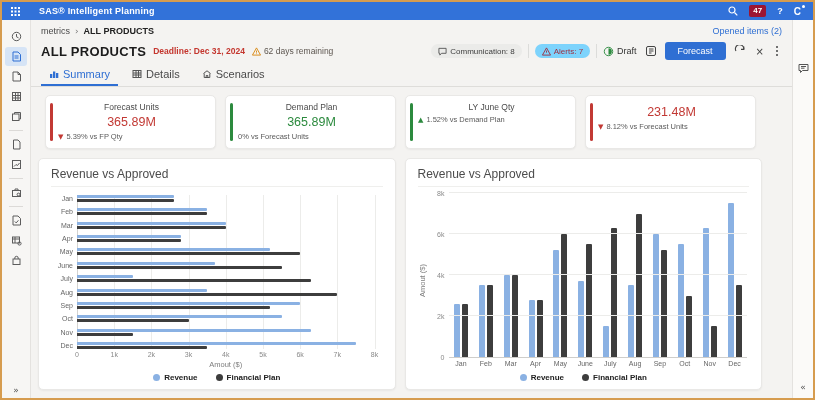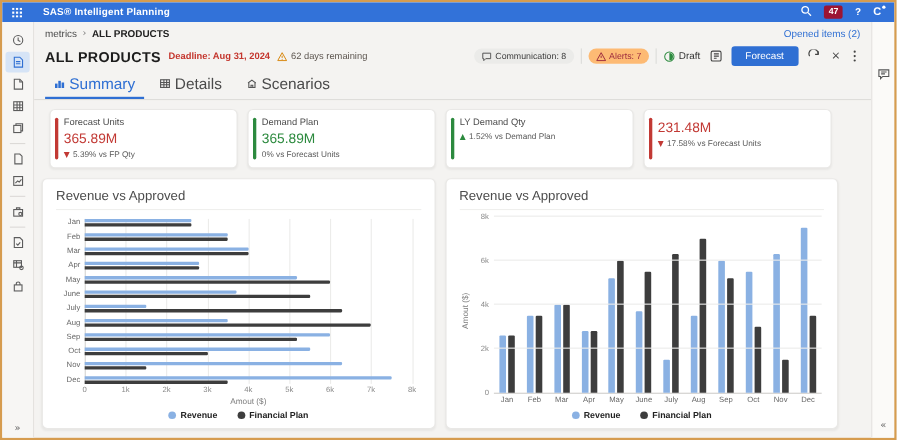--- a/index.html
+++ b/index.html
@@ -36,37 +36,37 @@
   .breadcrumb-row{display:flex;align-items:center;padding:6px 10px 2px 10px;font-size:9px;color:#4a4a4a;}
   .crumb-current{font-weight:bold;color:#222;margin-left:5px;}
   .crumb-sep{margin-left:5px;color:#777;}
   .opened-items{margin-left:auto;color:#2f6fd3;cursor:pointer;}
   .header-row{display:flex;align-items:center;padding:4px 10px 2px 10px;gap:7px;}
   .page-title{font-size:13px;font-weight:bold;color:#1c1c1c;letter-spacing:.3px;}
   .deadline{color:#c4362e;font-size:8.5px;font-weight:bold;}
   .days-remaining{color:#5d5650;font-size:8.5px;display:flex;align-items:center;gap:3px;}
   .header-actions{margin-left:auto;display:flex;align-items:center;gap:6px;}
   .pill{background:#ebebe9;border-radius:9px;padding:2.5px 7px;font-size:8px;color:#3d3d3d;display:flex;align-items:center;gap:3px;white-space:nowrap;cursor:pointer;}
-  .pill.alerts{background:#fdba74;color:#9e2c3e;}
+  .pill.alerts{background:#7dd3fc;color:#9e2c3e;}
   .vdiv{width:1px;height:14px;background:#dcdcda;}
   .draft{font-size:9px;color:#333;display:flex;align-items:center;gap:3px;}
   .icon-btn{background:none;border:none;padding:2px;display:flex;align-items:center;cursor:pointer;color:#444;}
   .finalize{background:#2f6fd3;color:#fff;font-size:9px;padding:4px 13px;border-radius:3px;border:none;cursor:pointer;}
   .close-x{font-size:10px;color:#444;}
   .kebab{display:flex;flex-direction:column;gap:2px;padding:2px 4px;cursor:pointer;}
   .kebab i{width:2px;height:2px;border-radius:50%;background:#444;}
   
   .tabs-row{display:flex;gap:6px;padding:2px 10px 0 10px;border-bottom:1px solid #deddda;}
-  .tab{display:flex;align-items:center;gap:4px;font-size:14px;color:#4a4a4a;padding:4px 8px 4px 8px;border-bottom:2px solid transparent;cursor:pointer;}
+  .tab{display:flex;align-items:center;gap:4px;font-size:11px;color:#4a4a4a;padding:4px 8px 4px 8px;border-bottom:2px solid transparent;cursor:pointer;}
   .tab.active{color:#2f6fd3;border-bottom-color:#2f6fd3;}
   .tab svg{stroke:#555;fill:none;stroke-width:1;}
   .tab.active svg{stroke:#2f6fd3;}
   
   .kpi-row{display:flex;gap:9px;margin:8px 36px 4px 14px;}
-  .kpi-card{flex:1;background:#fff;border:1px solid #e9e8e6;border-radius:5px;padding:6px 10px 7px 12px;position:relative;box-shadow:0 1px 2px rgba(0,0,0,.05);}
+  .kpi-card{flex:1;background:#fff;border:1px solid #e9e8e6;border-radius:5px;padding:6px 10px 7px 12px;position:relative;box-shadow:0 1px 2px rgba(0,0,0,.05);text-align:center;}
   .kpi-card::before{content:"";position:absolute;left:4px;top:7px;bottom:7px;width:3px;border-radius:2px;}
   .kpi-card.neg::before{background:#c23934;}
   .kpi-card.pos::before{background:#2c8a3e;}
   .kpi-title{font-size:8.5px;color:#4a4a4a;}
   .kpi-value{font-size:12.5px;margin-top:3px;}
   .neg .kpi-value{color:#c23934;}
   .pos .kpi-value{color:#2c8a3e;}
   .kpi-delta{font-size:7.5px;color:#5a5a5a;margin-top:3px;display:flex;align-items:center;gap:3px;}
   .arrow-down{color:#c23934;font-size:7px;}
   .arrow-up{color:#2c8a3e;font-size:7px;}
@@ -216,21 +216,21 @@
 
     <div class="breadcrumb-row">
       <span>metrics</span>
       <span class="crumb-sep glyph">›</span>
       <span class="crumb-current">ALL PRODUCTS</span>
       <span class="opened-items">Opened items (2)</span>
     </div>
 
     <div class="header-row">
       <span class="page-title">ALL PRODUCTS</span>
-      <span class="deadline">Deadline: Aug 31, 2024</span>
+      <span class="deadline">Deadline: Dec 31, 2024</span>
       <span class="days-remaining">
         <svg width="9" height="9" viewBox="0 0 10 10">
             <path d="M5 1L9.5 9H.5z" fill="none" stroke="#d8860b" stroke-width="1"></path>
             <line x1="5" y1="4" x2="5" y2="6.3" stroke="#d8860b" stroke-width="1"></line>
             <circle cx="5" cy="7.6" r=".55" fill="#d8860b"></circle>
           </svg>
         <span>62 days remaining</span>
       </span>
       <span class="header-actions">
         <span class="pill">
@@ -313,31 +313,31 @@
         </div>
       </div>
       <div class="kpi-card pos">
         <div class="kpi-title">Demand Plan</div>
         <div class="kpi-value">365.89M</div>
         <div class="kpi-delta">
           <span>0% vs Forecast Units</span>
         </div>
       </div>
       <div class="kpi-card pos">
-        <div class="kpi-title">LY Demand Qty</div>
+        <div class="kpi-title">LY June Qty</div>
         <div class="kpi-delta">
           <span class="arrow-up glyph">▲</span>
           <span>1.52% vs Demand Plan</span>
         </div>
       </div>
       <div class="kpi-card neg">
         <div class="kpi-value">231.48M</div>
         <div class="kpi-delta">
           <span class="arrow-down glyph">▼</span>
-          <span>17.58% vs Forecast Units</span>
+          <span>8.12% vs Forecast Units</span>
         </div>
       </div>
     </div>
 
     <div class="charts-row">
 
       <div class="chart-card">
         <div class="chart-title">Revenue vs Approved</div>
         <div class="hplot">
           <div class="hgrid">

